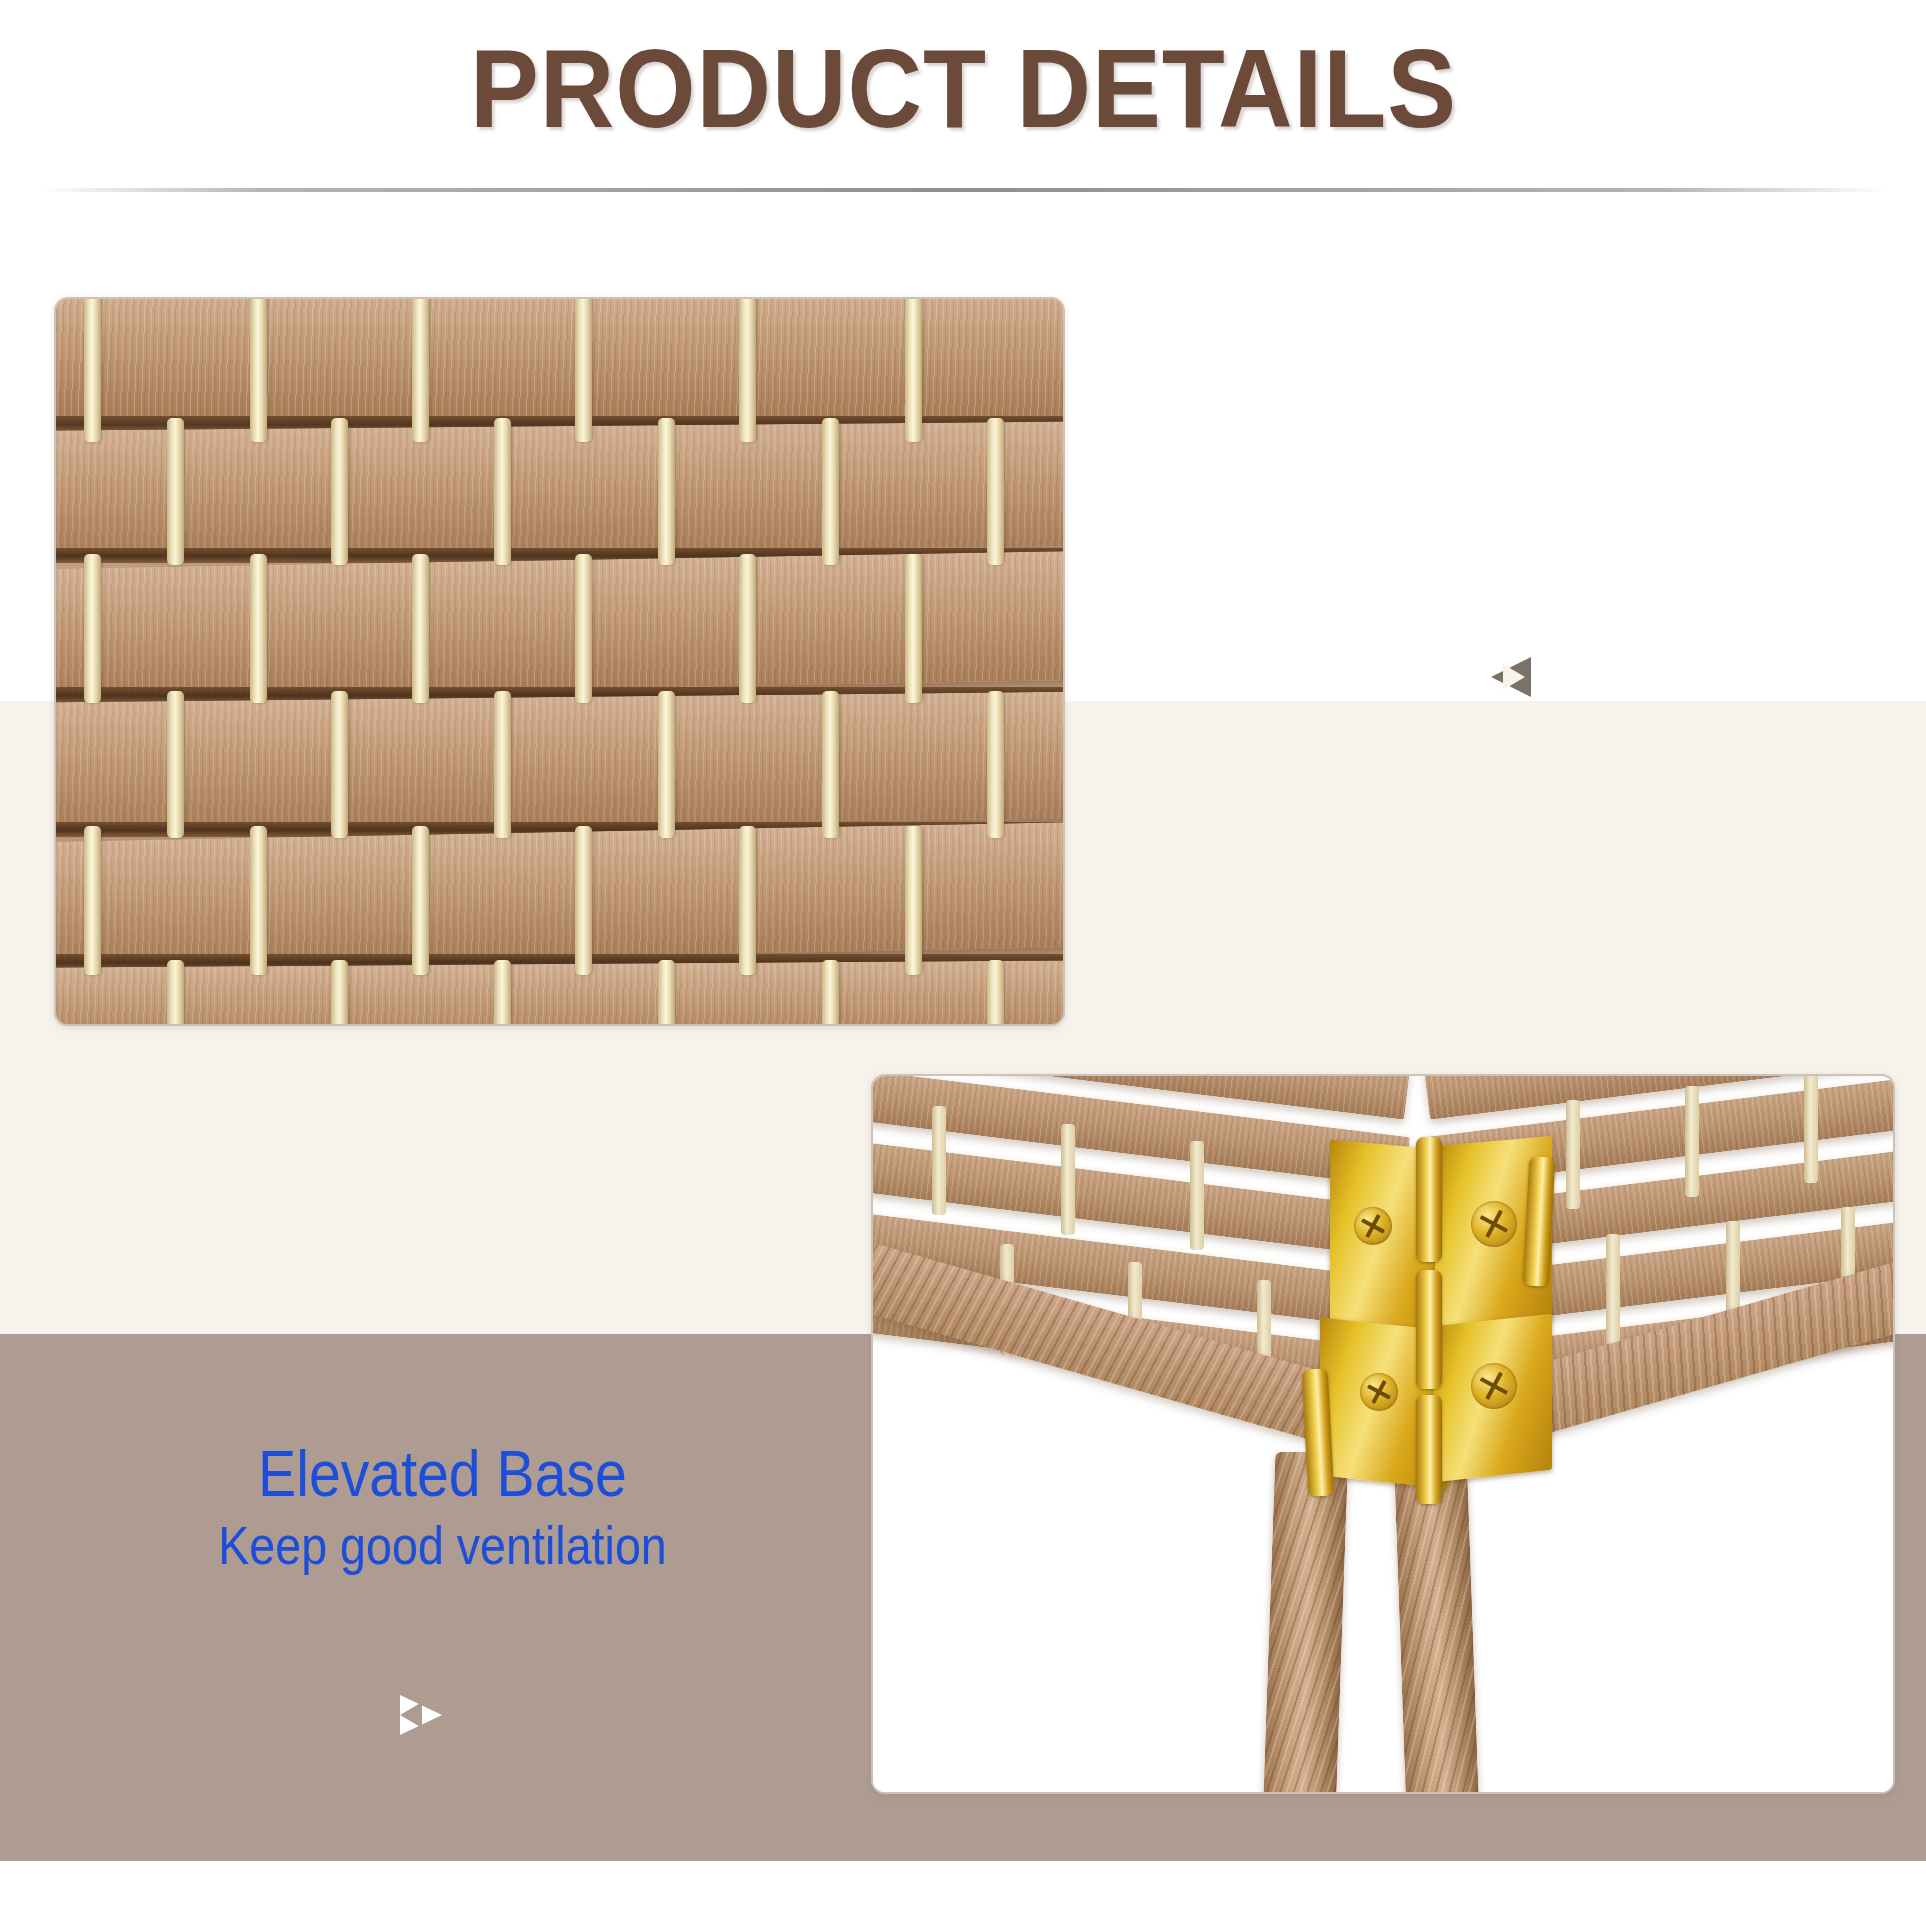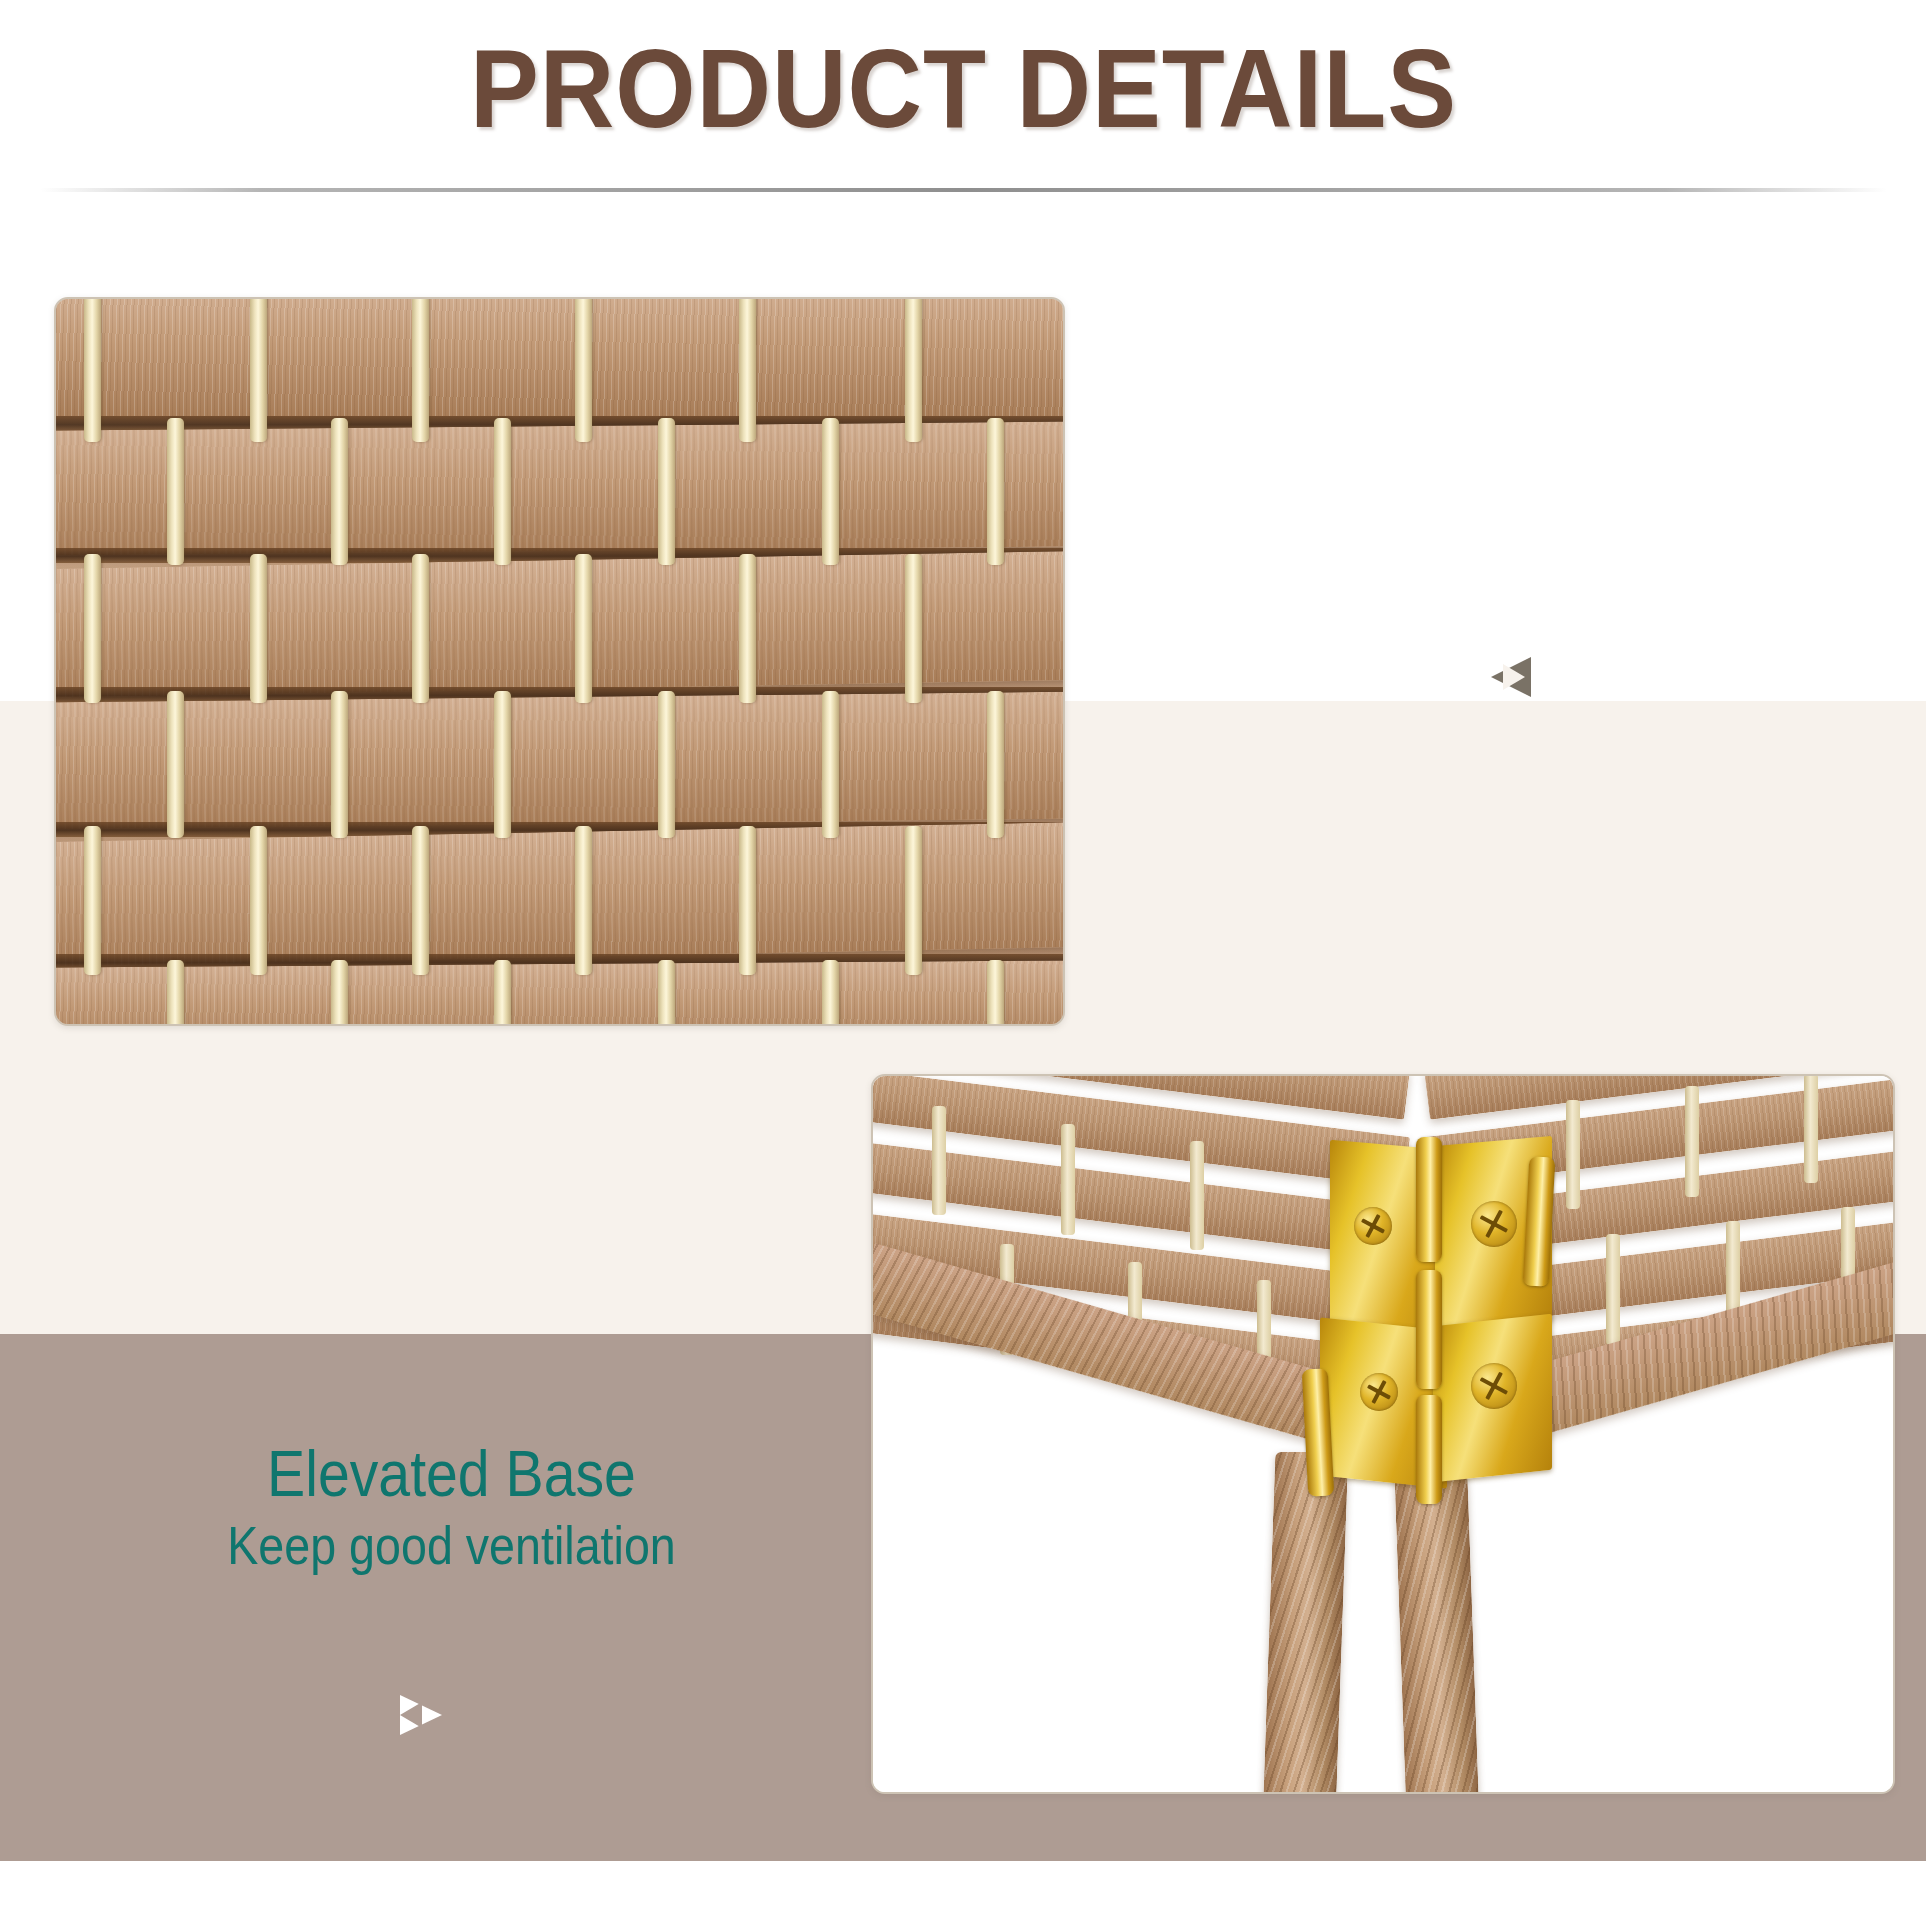--- a/index.html
+++ b/index.html
@@ -151,21 +151,21 @@
     white-space:nowrap;
   }
   .f-sub{
     font-size:53px;line-height:65px;font-weight:300;
     font-stretch:condensed;transform:scaleX(.88);
     white-space:nowrap;
   }
   #feature-weave{top:394px;left:1061px;width:865px;text-align:center;color:#6b4a3a;}
   #feature-weave .f-title{transform-origin:center;}
   #feature-weave .f-sub{transform-origin:center;}
-  #feature-base{top:1434px;left:16px;width:871px;text-align:center;color:#0f766e;}
+  #feature-base{top:1434px;left:7px;width:871px;text-align:center;color:#1d4ed8;}
   #feature-base .f-title{transform-origin:center;font-size:65px;line-height:79px;}
   #feature-base .f-sub{transform-origin:center;}
 
   
   .arrow{position:absolute;width:0;height:0;}
   #arrow-weave{
     left:1491px;top:657px;
     border-top:20px solid transparent;
     border-bottom:20px solid transparent;
     border-right:40px solid #7a7266;

